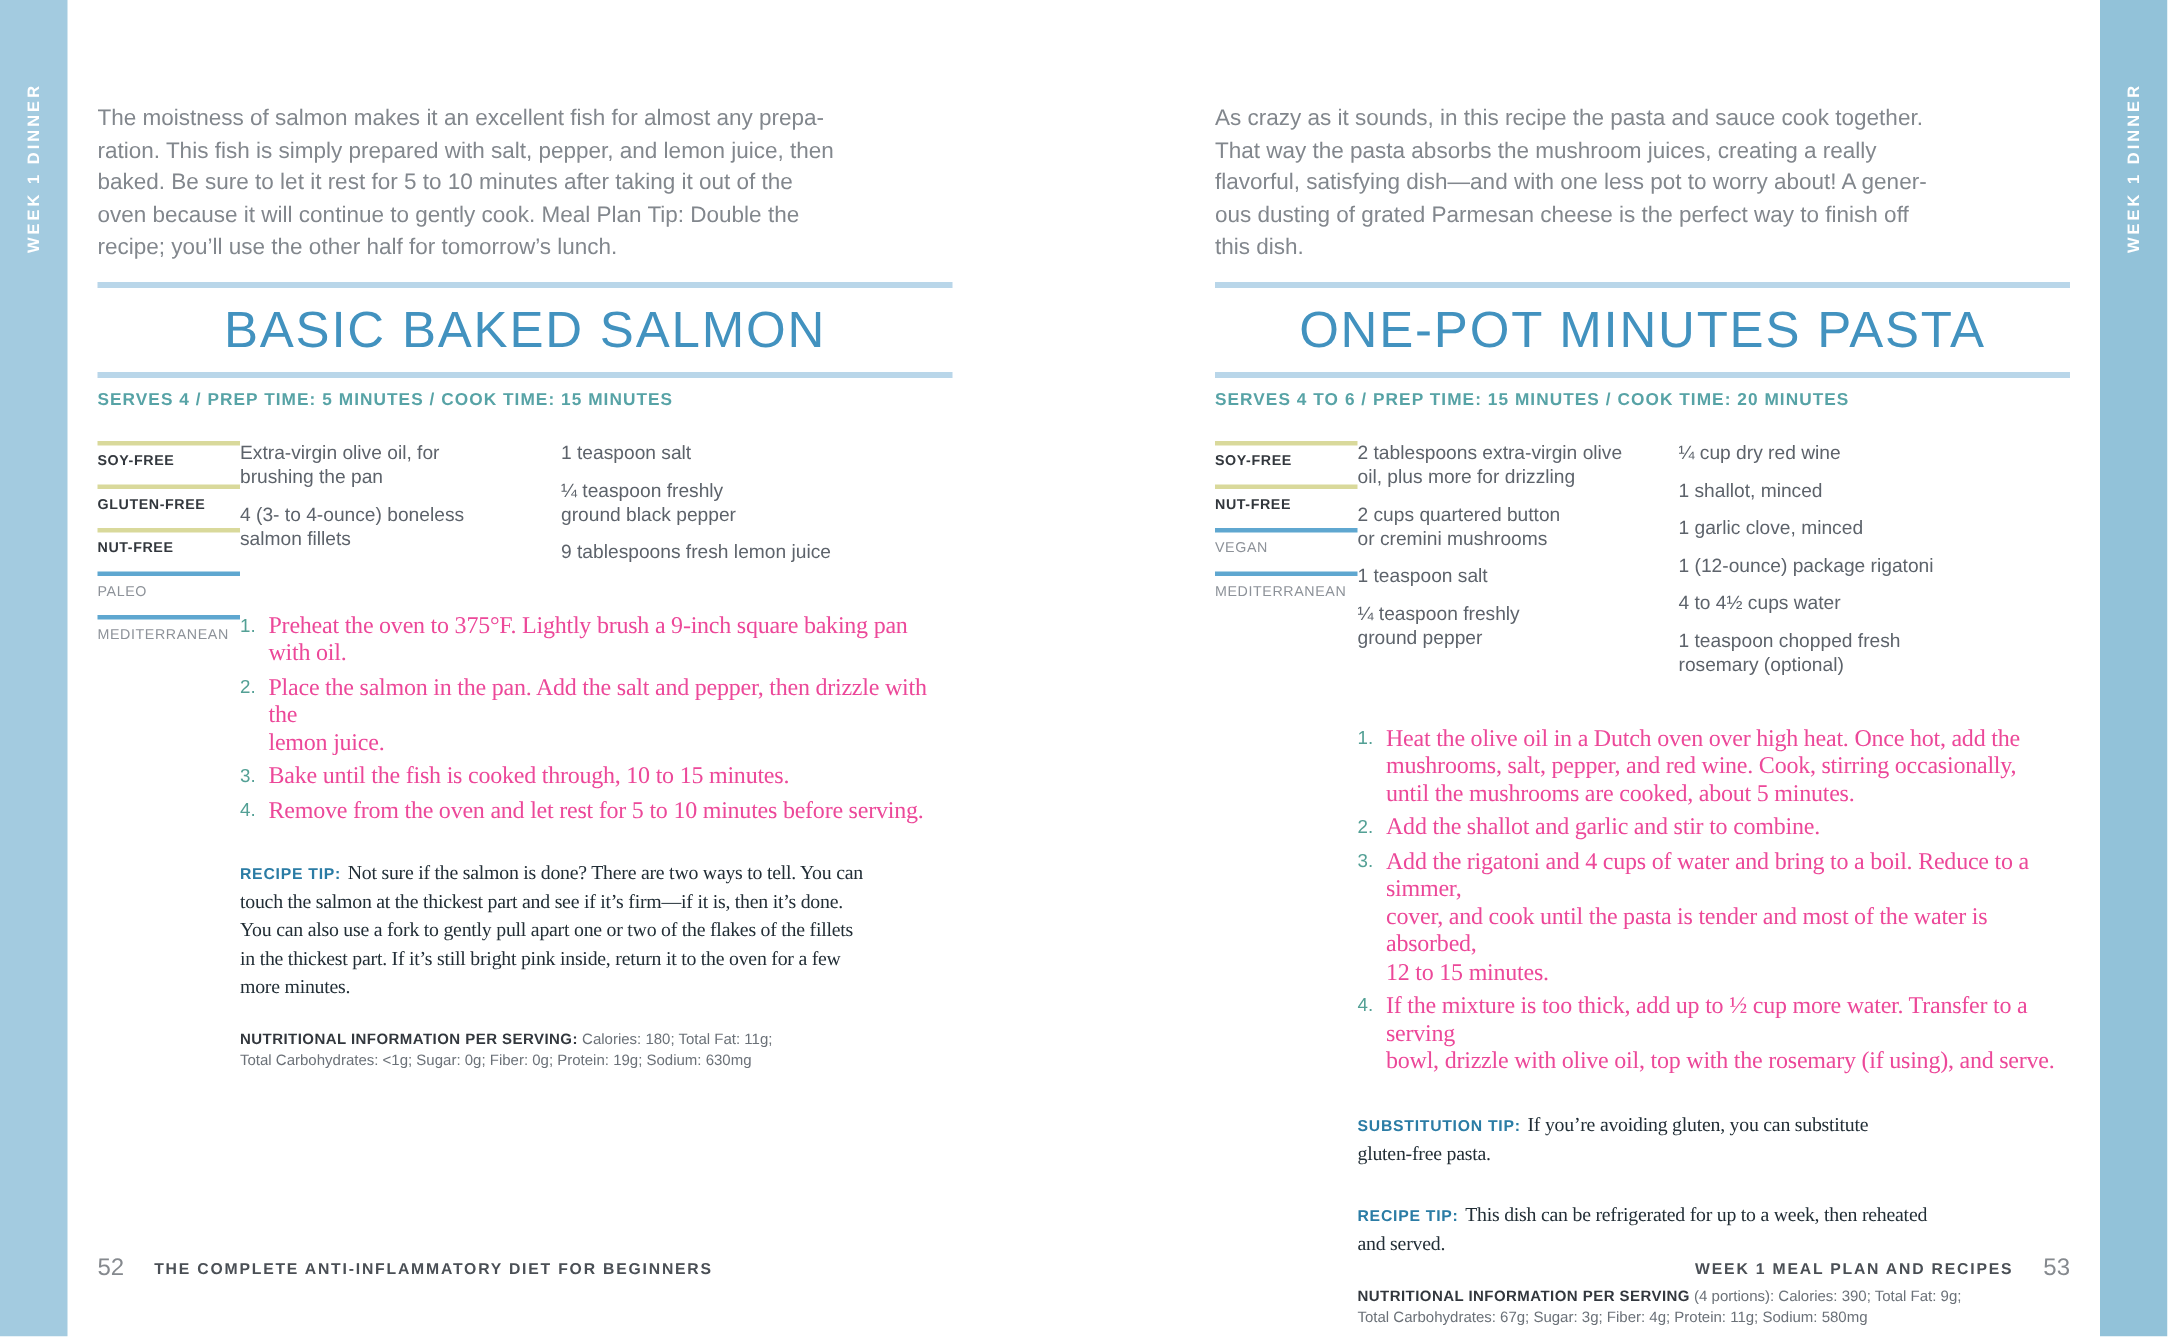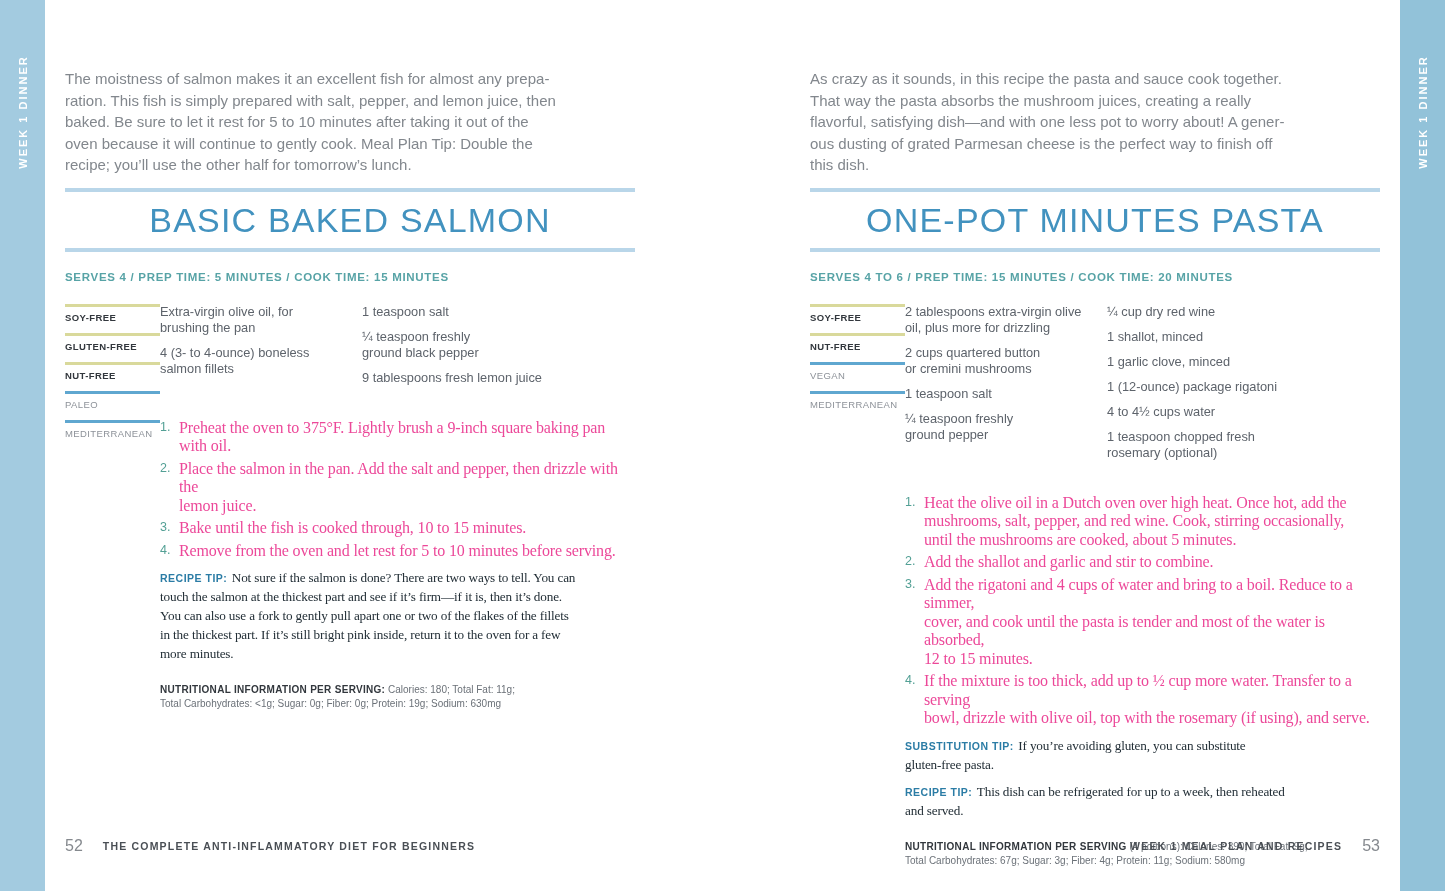--- a/index.html
+++ b/index.html
@@ -34,57 +34,57 @@
 
   .title-block { margin-top: 12px; text-align: center; }
   .rule { height: 4px; background: var(--rule-blue, #B9D6E9); }
   h1.recipe-title {
     font-size: 34px; font-weight: 400; letter-spacing: 1.2px;
     color: var(--title-blue, #4292BF);
     line-height: 40px; margin: 8px 0;
   }
 
   .serves {
-    margin-top: 19px;
+    margin-top: 9px;
     font-size: 11.5px; font-weight: bold; letter-spacing: 0.7px;
     color: var(--serves-teal, #57A3A6);
   }
 
   .recipe-body { display: flex; margin-top: 21px; }
   .labels-col { width: 95px; flex: 0 0 95px; }
   .content-col { flex: 1; min-width: 0; }
 
   .diet-label {
     border-top: 3px solid; padding-top: 5px; margin-bottom: 10px;
     font-size: 9.5px; letter-spacing: 0.4px;
   }
   .diet-label.olive { border-color: var(--olive-line, #D9D99B); }
   .diet-label.blue  { border-color: var(--blue-line,  #5FA7D0); }
   .diet-label.bold  { font-weight: bold; color: #32373D; }
   .diet-label.plain { font-weight: normal; color: #8D9299; }
 
-  .ingredients { display: grid; grid-template-columns: 192px 1fr; column-gap: 10px; }
+  .ingredients { display: grid; grid-template-columns: 192px 1fr; column-gap: 22px; }
   .ing-item {
     font-size: 12.8px; line-height: 16px; color: #5D636B;
     white-space: pre-line; margin-bottom: 9px;
   }
 
   .steps { margin-top: 24px; list-style: none; }
   .steps li { display: flex; margin-bottom: 4px; }
   .step-num {
     flex: 0 0 19px; color: var(--step-teal, #53A095);
     font-size: 12.5px; padding-top: 1px;
   }
   .step-text {
     flex: 1; font-family: "Liberation Serif", serif;
     font-size: 16px; letter-spacing: -0.15px; line-height: 18.5px;
     color: #ec4899; white-space: pre-line;
   }
 
-  .tip { margin-top: 8px; }
+  .tip { margin-top: 22px; }
   .tip-label {
     font-size: 10.5px; font-weight: bold; letter-spacing: 0.5px;
     color: var(--tip-blue, #2B7CA5);
   }
   .tip-text {
     font-family: "Liberation Serif", serif;
     font-size: 13.2px; letter-spacing: -0.15px; line-height: 19px;
     color: #222E36; white-space: pre-line;
   }
 

